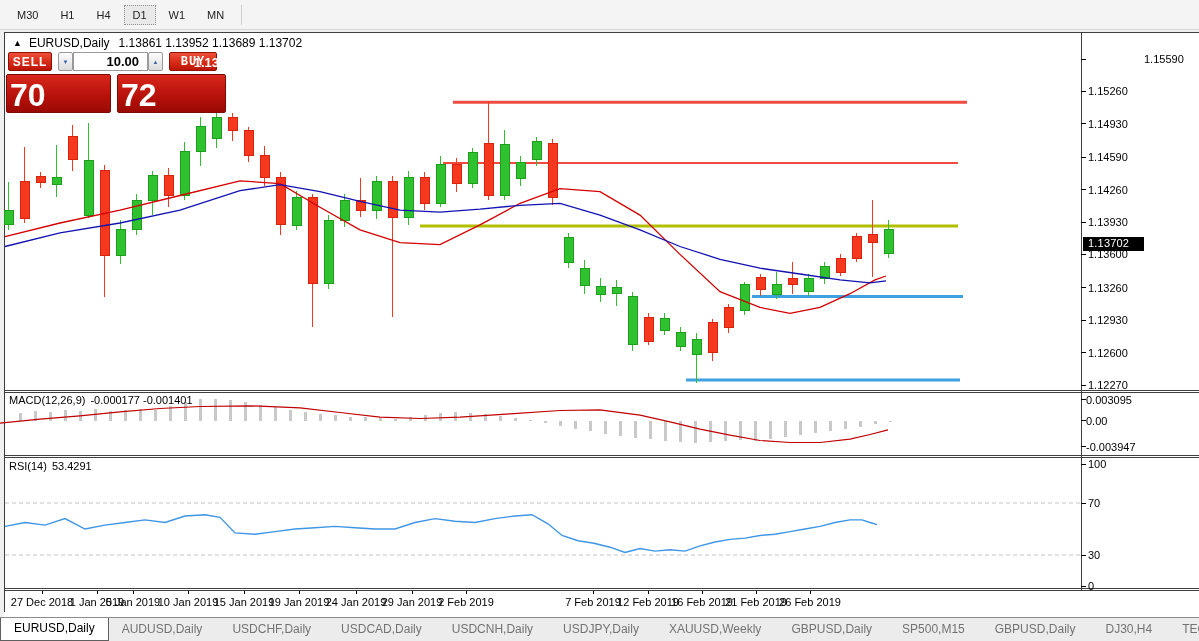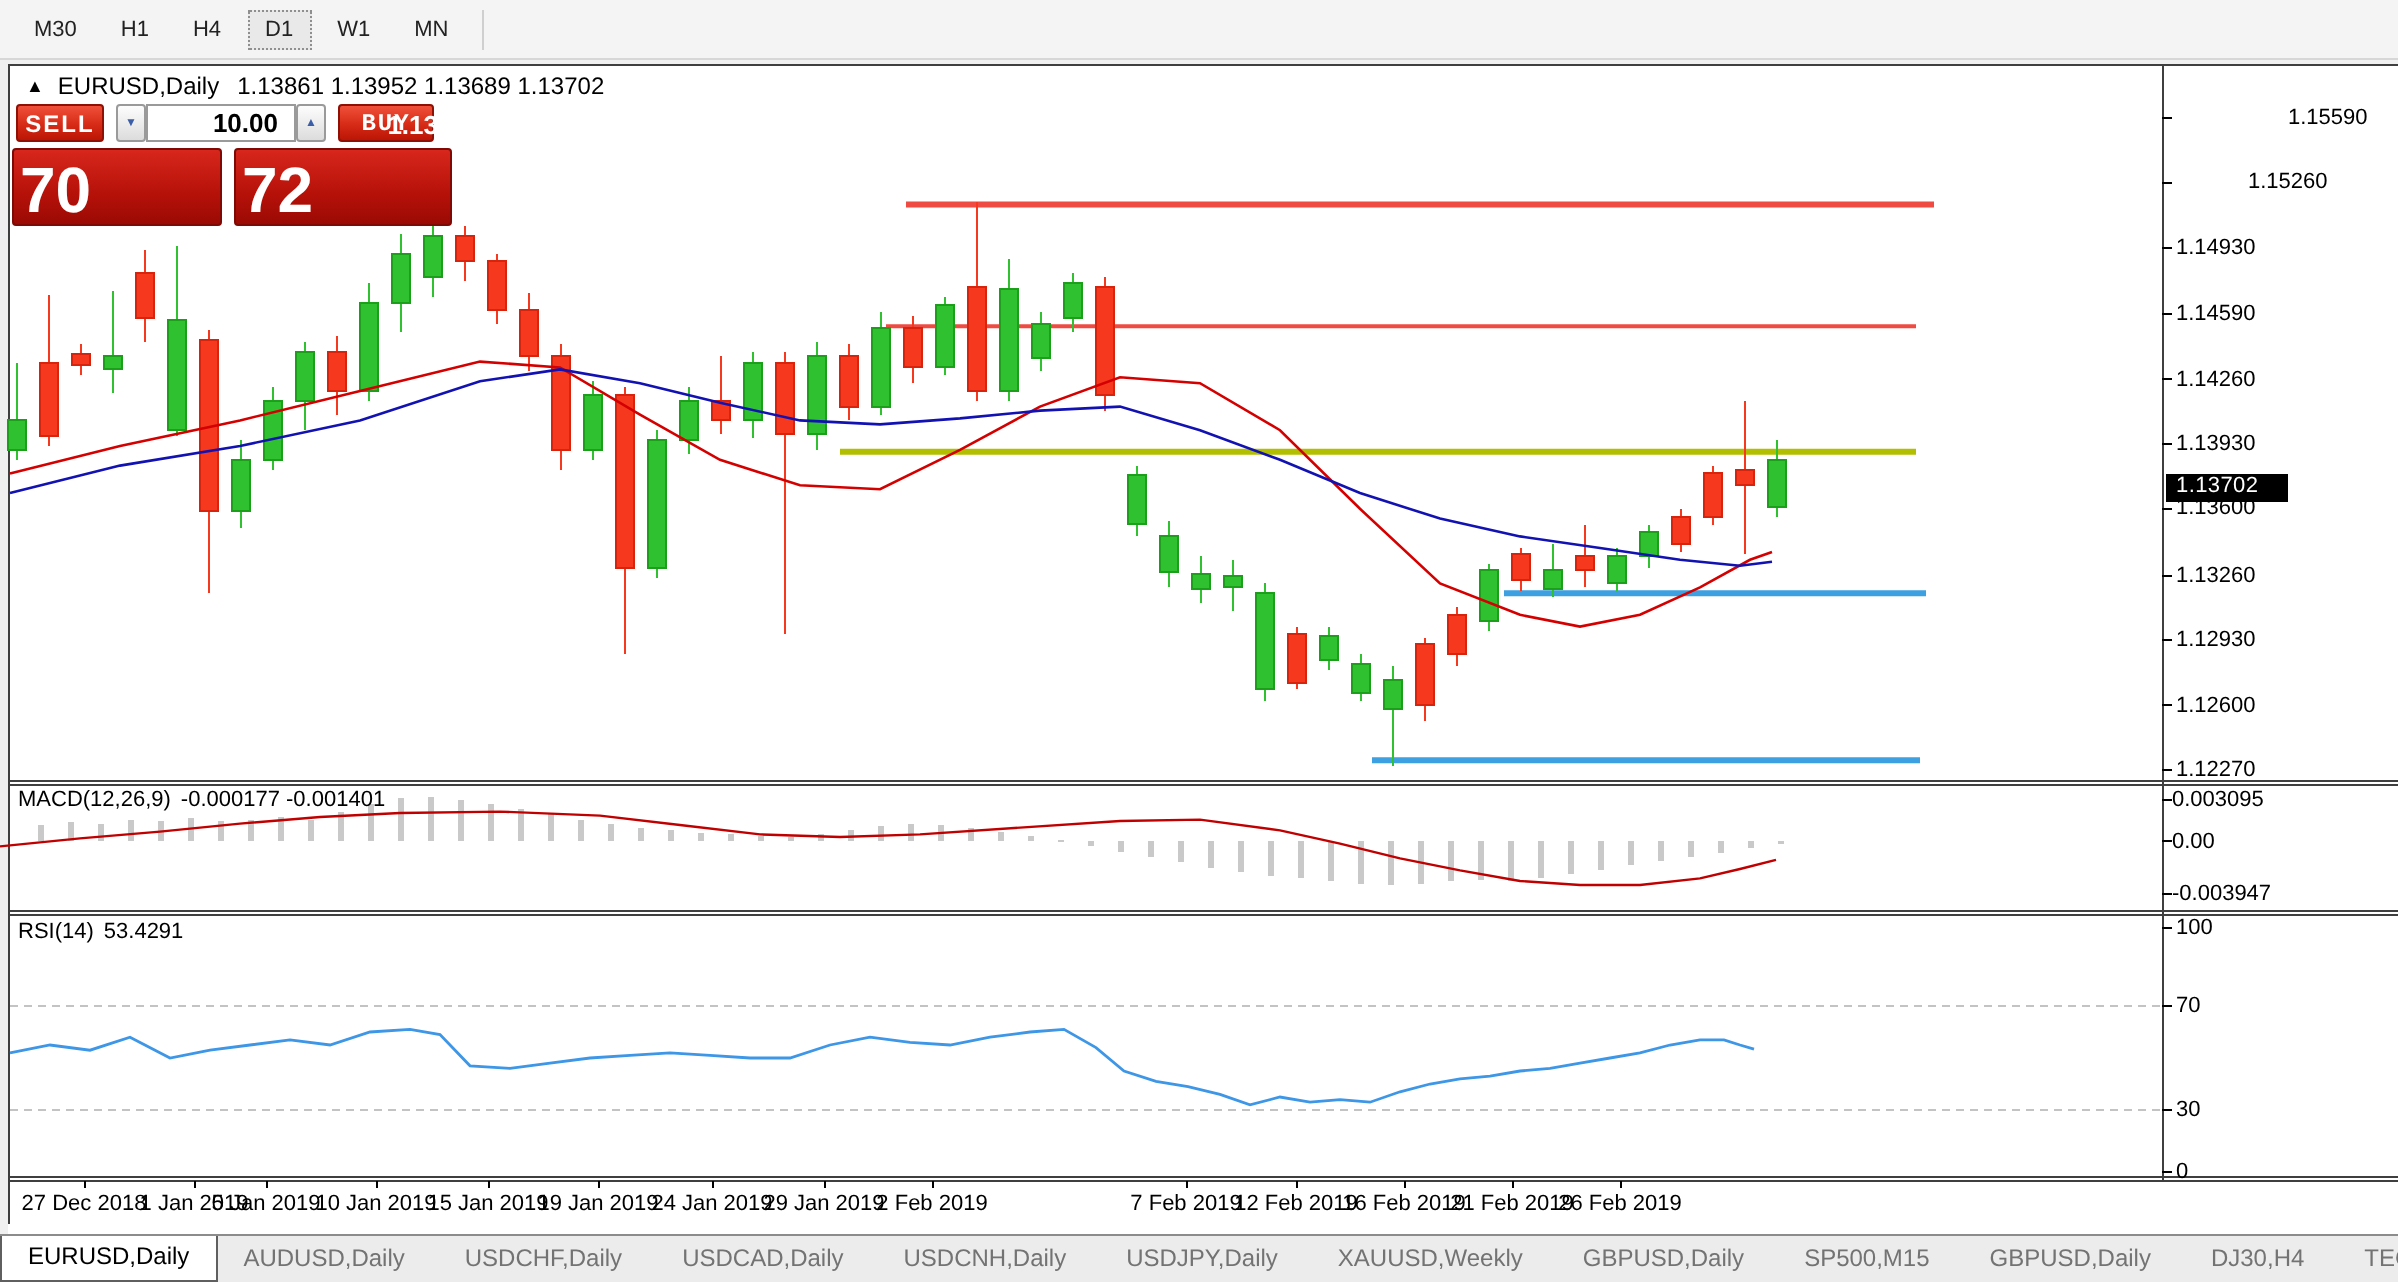--- a/index.html
+++ b/index.html
@@ -306,21 +306,21 @@
   <div class="hit" style="left:4px;top:591px;width:1077px;height:26px;"></div>
 
   <div id="labels">
     <div class="ind-label" style="top:394px">
       <span>MACD(12,26,9)</span><span>-0.000177 -0.001401</span>
     </div>
     <div class="ind-label" style="top:460px">
       <span>RSI(14)</span><span>53.4291</span>
     </div>
   <div class="ax " style="left: 1124px; top: 53px; margin-left: 20px;">1.15590</div>
-      <div class="ax " style="left: 1088px; top: 85px; margin-left: 36px;">1.15260</div>
+      <div class="ax " style="left: 1088px; top: 85px;">1.15260</div>
       <div class="ax " style="left: 1088px; top: 118px;">1.14930</div>
       <div class="ax " style="left: 1088px; top: 151px;">1.14590</div>
       <div class="ax " style="left: 1088px; top: 184px;">1.14260</div>
       <div class="ax " style="left: 1088px; top: 216px;">1.13930</div>
       <div class="ax " style="left: 1088px; top: 248px;">1.13600</div>
       <div class="ax " style="left: 1088px; top: 282px;">1.13260</div>
       <div class="ax " style="left: 1088px; top: 314px;">1.12930</div>
       <div class="ax " style="left: 1088px; top: 347px;">1.12600</div>
       <div class="ax " style="left: 1088px; top: 379px;">1.12270</div>
       <div class="ax " style="left: 1086px; top: 394px;">0.003095</div>

